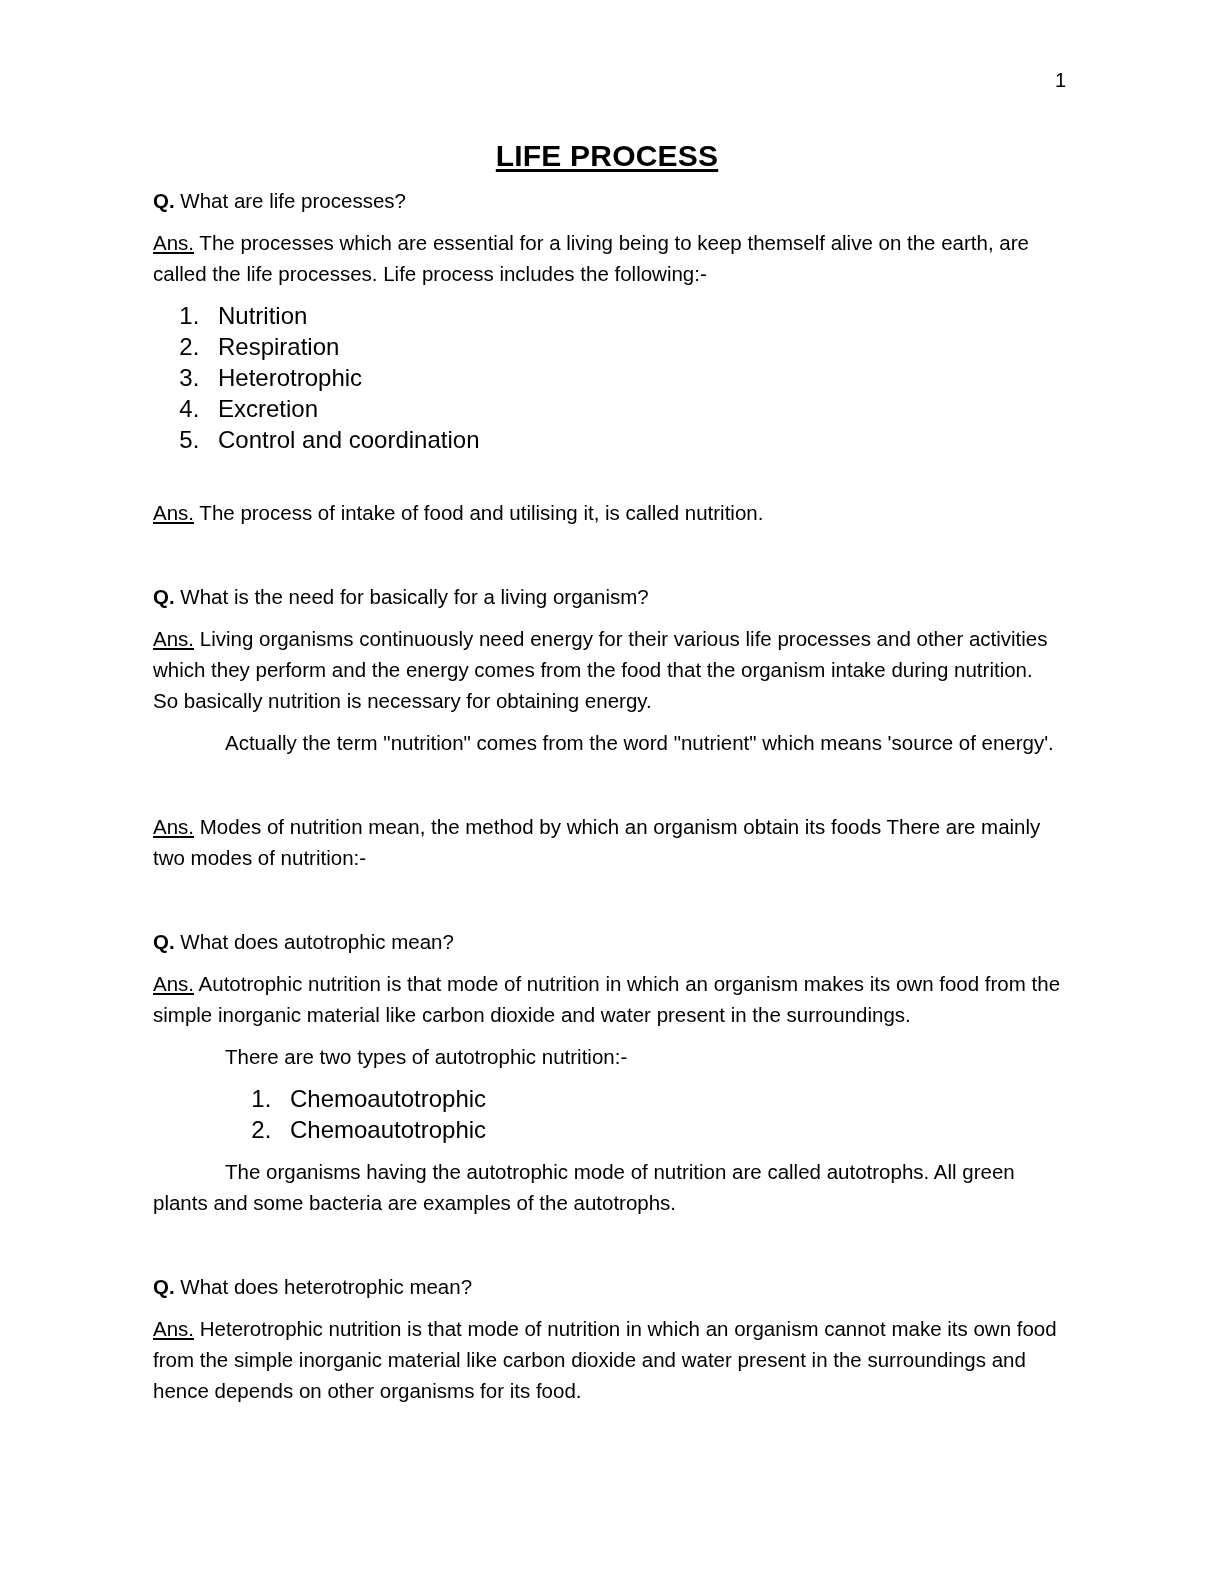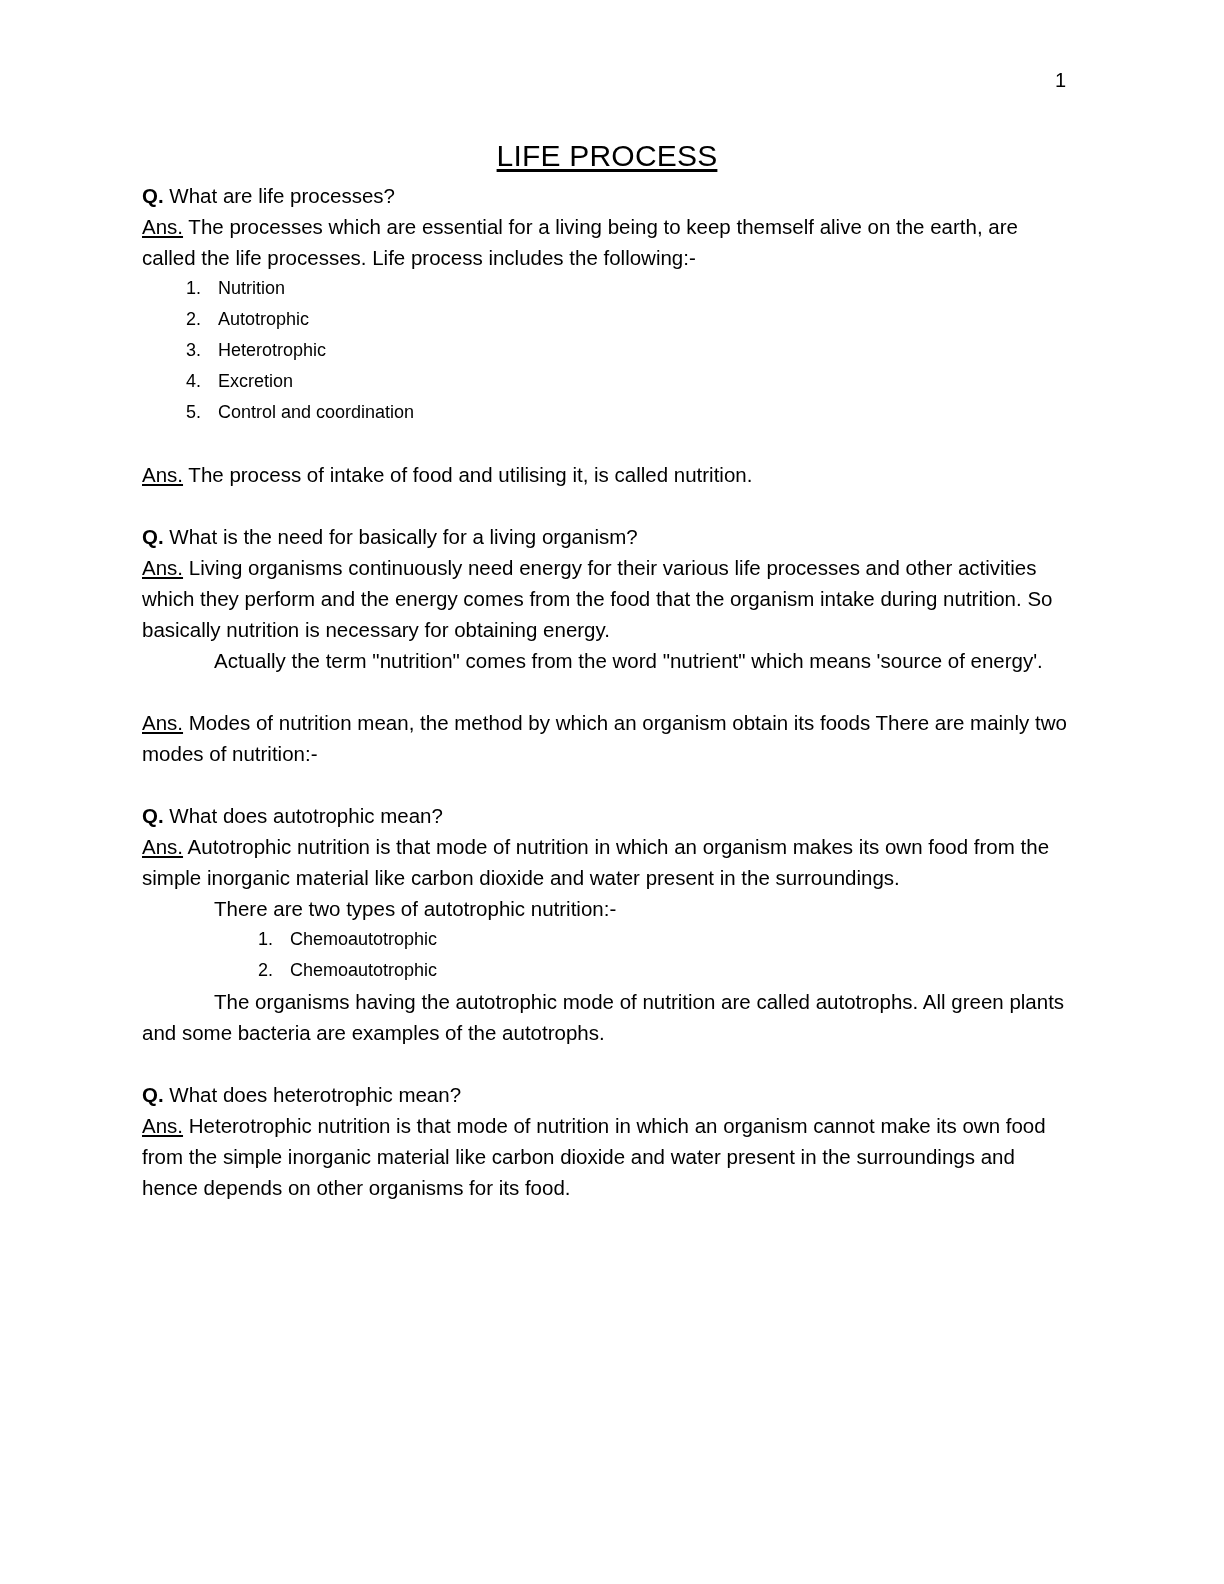--- a/index.html
+++ b/index.html
@@ -31,37 +31,37 @@
     text-align: right;
   }
   .content {
     position: absolute;
     left: 142px;
     top: 138px;
     width: 930px;
   }
   h1.doc-title {
     font-size: 30px;
-    font-weight: normal;
+    font-weight: bold;
     text-align: center;
     text-decoration: underline;
     text-underline-offset: 3px;
     margin: 0 0 6px 0;
     padding: 0;
     letter-spacing: 0.2px;
     line-height: 36px;
   }
   .block {
     margin: 0;
     padding: 0;
   }
   .line, .para {
     font-size: 20.5px;
     line-height: 31px;
-    margin: 0;
+    margin: 11px;
     padding: 0;
     text-align: left;
     white-space: pre-wrap;
   }
   .q-label {
     font-weight: bold;
   }
   .ans-label {
     font-weight: normal;
     text-decoration: underline;
@@ -73,21 +73,21 @@
   ol.numlist {
     margin: 0;
     padding: 0 0 0 64px;
     list-style-position: outside;
     list-style-type: decimal;
   }
   ol.numlist.nested {
     padding-left: 136px;
   }
   ol.numlist li {
-    font-size: 18px;
+    font-size: 24px;
     line-height: 31px;
     padding-left: 12px;
     margin: 0;
   }
   .gap {
     height: 31px;
   }
 </style>
 </head>
 <body>
@@ -98,21 +98,21 @@
 
   <div class="content">
 
     <h1 class="doc-title">LIFE PROCESS</h1>
 
     <div class="block">
       <p class="line"><span class="q-label">Q.</span><span> What are life processes?</span></p>
       <p class="para"><span class="ans-label">Ans.</span><span> The processes which are essential for a living being to keep themself alive on the earth, are called the life processes. Life process includes the following:-</span></p>
       <ol class="numlist">
         <li>Nutrition</li>
-        <li>Autotrophic</li>
+        <li>Respiration</li>
         <li>Heterotrophic</li>
         <li>Excretion</li>
         <li>Control and coordination</li>
       </ol>
     </div>
 
     <div class="gap"></div>
 
     <div class="block">
       <p class="para"><span class="ans-label">Ans.</span><span> The process of intake of food and utilising it, is called nutrition.</span></p>

